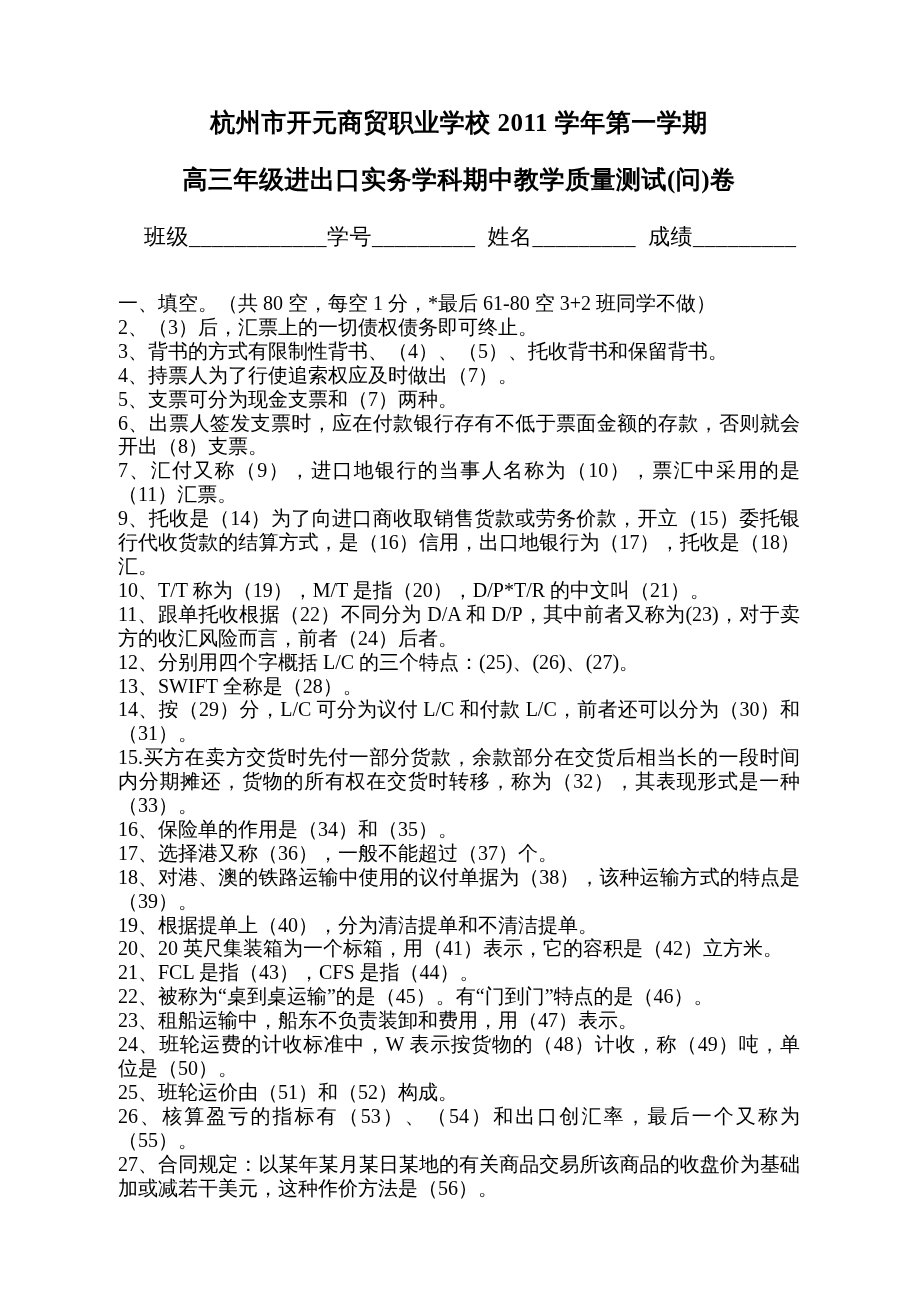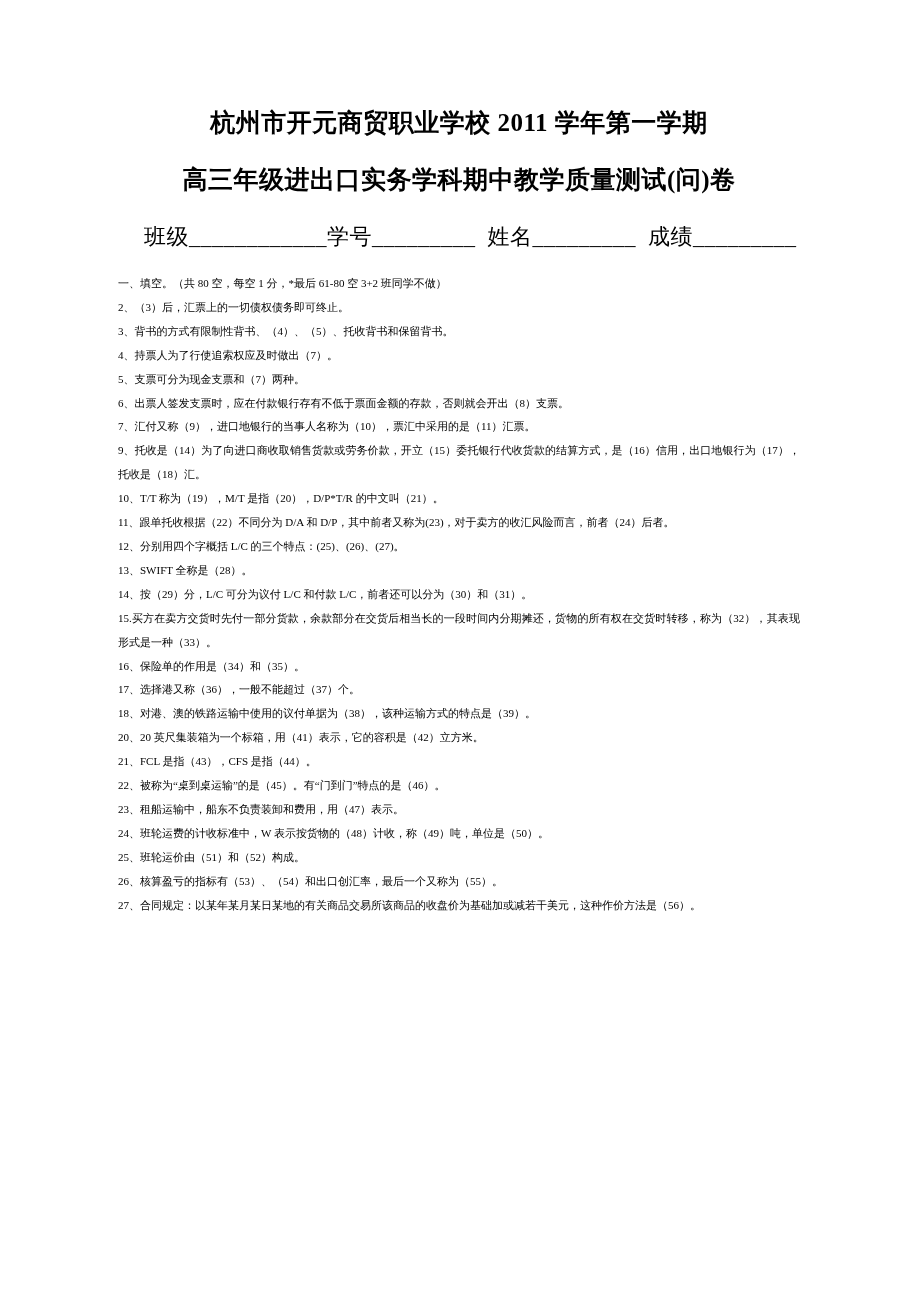--- a/index.html
+++ b/index.html
@@ -23,27 +23,27 @@
     font-weight: bold;
     text-align: center;
     margin: 0 0 27px 0;
     line-height: 1.2;
     letter-spacing: 0.5px;
   }
   .title.second {
   }
   .info-line {
     font-size: 22px;
-    margin: 0 0 20px 0;
+    margin: 0 0 40px 0;
     padding-left: 26px;
     white-space: pre;
     letter-spacing: 0.5px;
   }
   .body-text {
-    font-size: 11px;
+    font-size: 20px;
     line-height: 23.9px;
     text-align: justify;
   }
   .para {
     margin: 0;
     padding: 0;
   }
 </style>
 </head>
 <body>
@@ -64,20 +64,21 @@
         <p class="para">9、托收是（14）为了向进口商收取销售货款或劳务价款，开立（15）委托银行代收货款的结算方式，是（16）信用，出口地银行为（17），托收是（18）汇。</p>
         <p class="para">10、T/T 称为（19），M/T 是指（20），D/P*T/R 的中文叫（21）。</p>
         <p class="para">11、跟单托收根据（22）不同分为 D/A 和 D/P，其中前者又称为(23)，对于卖方的收汇风险而言，前者（24）后者。</p>
         <p class="para">12、分别用四个字概括 L/C 的三个特点：(25)、(26)、(27)。</p>
         <p class="para">13、SWIFT 全称是（28）。</p>
         <p class="para">14、按（29）分，L/C 可分为议付 L/C 和付款 L/C，前者还可以分为（30）和（31）。</p>
         <p class="para">15.买方在卖方交货时先付一部分货款，余款部分在交货后相当长的一段时间内分期摊还，货物的所有权在交货时转移，称为（32），其表现形式是一种（33）。</p>
         <p class="para">16、保险单的作用是（34）和（35）。</p>
         <p class="para">17、选择港又称（36），一般不能超过（37）个。</p>
         <p class="para">18、对港、澳的铁路运输中使用的议付单据为（38），该种运输方式的特点是（39）。</p>
+        <p class="para">19、根据提单上（40），分为清洁提单和不清洁提单。</p>
         <p class="para">20、20 英尺集装箱为一个标箱，用（41）表示，它的容积是（42）立方米。</p>
         <p class="para">21、FCL 是指（43），CFS 是指（44）。</p>
         <p class="para">22、被称为“桌到桌运输”的是（45）。有“门到门”特点的是（46）。</p>
         <p class="para">23、租船运输中，船东不负责装卸和费用，用（47）表示。</p>
         <p class="para">24、班轮运费的计收标准中，W 表示按货物的（48）计收，称（49）吨，单位是（50）。</p>
         <p class="para">25、班轮运价由（51）和（52）构成。</p>
         <p class="para">26、核算盈亏的指标有（53）、（54）和出口创汇率，最后一个又称为（55）。</p>
         <p class="para">27、合同规定：以某年某月某日某地的有关商品交易所该商品的收盘价为基础加或减若干美元，这种作价方法是（56）。</p>
       </div>
   </div>

